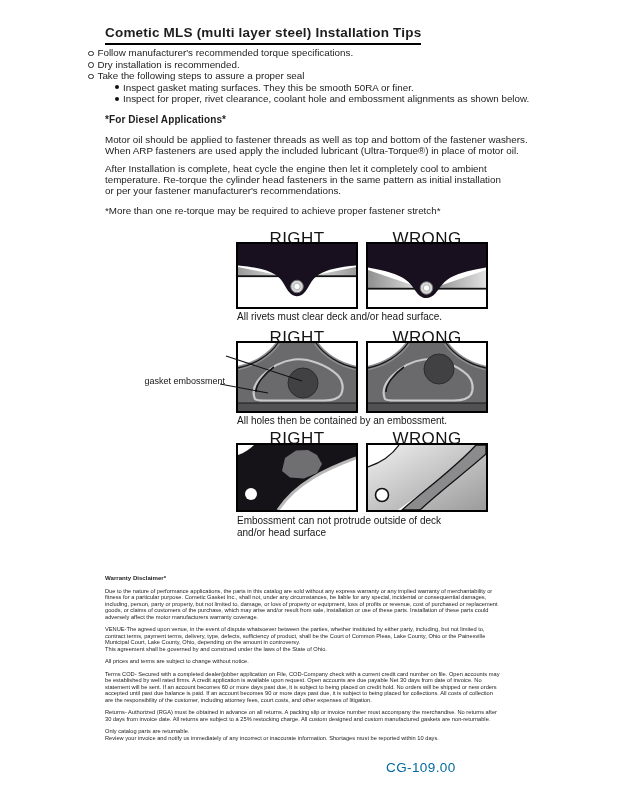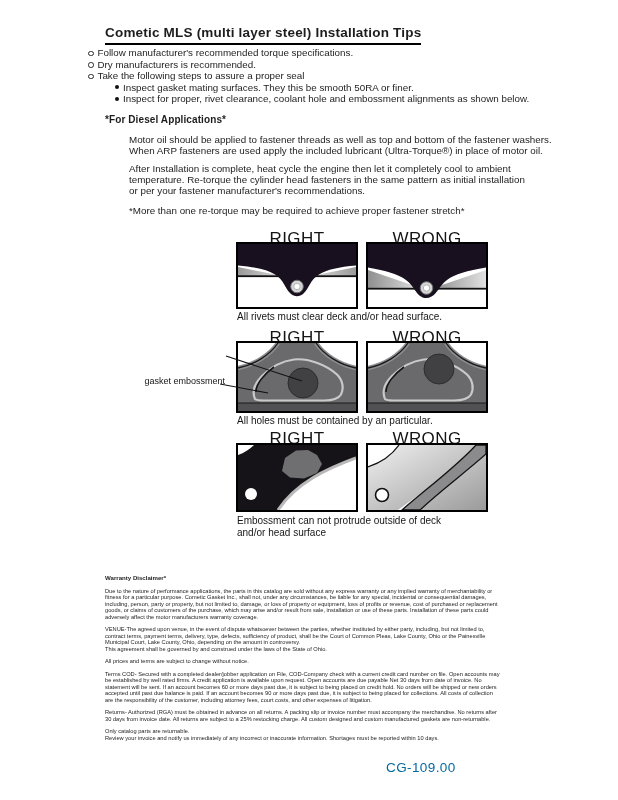--- a/index.html
+++ b/index.html
@@ -11,21 +11,21 @@
     position:absolute; left:105px; top:25px;
     font-size:13.5px; font-weight:bold; letter-spacing:.2px;
     border-bottom:2px solid #000; padding-bottom:3px; white-space:nowrap;
   }
   .bullets { position:absolute; left:88px; top:47px; font-size:9.8px; line-height:11.6px; }
   .brow { display:flex; align-items:flex-start; white-space:nowrap; }
   .brow .m1 { flex:0 0 auto; width:3.5px; height:3.5px; border:1px solid #2a2a2a; border-radius:50%; margin:3.5px 4px 0 0; }
   .brow.sub { margin-left:27px; }
   .brow .m2 { flex:0 0 auto; width:4px; height:4px; background:#111; border-radius:50%; margin:3.5px 4px 0 0; }
   .diesel-heading { position:absolute; left:105px; top:114px; font-size:10px; font-weight:bold; letter-spacing:.1px; }
-  .para { position:absolute; left:105px; width:450px; font-size:9.8px; line-height:11px; white-space:pre-line;margin-left:24px; }
+  .para { position:absolute; left:105px; width:450px; font-size:9.8px; line-height:11px; white-space:pre-line; }
   .dlabel { position:absolute; width:122px; text-align:center; font-size:17px; letter-spacing:.4px; color:#141414; }
   .dbox { position:absolute; width:118px; border:2px solid #000; background:#fff; line-height:0; }
   .caption { position:absolute; left:237px; font-size:10px; line-height:11.5px; white-space:pre-line; color:#161616; }
   .side-label { position:absolute; left:100px; width:125px; text-align:right; font-size:9px; line-height:10.5px; white-space:pre-line; color:#161616; }
   .leader-overlay { position:absolute; left:220px; top:348px; width:100px; height:50px; z-index:4; pointer-events:none; }
   .warranty { position:absolute; left:105px; top:575px; width:438px; font-size:5.7px; line-height:6.5px; color:#242426; }
   .warranty .whead { font-weight:bold; font-size:6.1px; margin:0 0 6px 0; }
   .warranty p { margin:0 0 6px 0; white-space:pre-line; }
   .docnum { position:absolute; left:386px; top:760px; font-size:13.5px; letter-spacing:.4px; color:#0369a1; }
   svg { display:block; }
@@ -37,21 +37,21 @@
 
   <div class="title">Cometic MLS (multi layer steel) Installation Tips</div>
 
   <div class="bullets">
     <div class="brow">
       <span class="m1"></span>
       <span>Follow manufacturer's recommended torque specifications.</span>
     </div>
     <div class="brow">
       <span class="m1"></span>
-      <span>Dry manufacturers is recommended.</span>
+      <span>Dry installation is recommended.</span>
     </div>
     <div class="brow">
       <span class="m1"></span>
       <span>Take the following steps to assure a proper seal</span>
     </div>
     <div class="brow sub">
       <span class="m2"></span>
       <span>Inspect gasket mating surfaces.  They this be smooth 50RA or finer.</span>
     </div>
     <div class="brow sub">
@@ -154,21 +154,21 @@
       <path d="M18,49 C18,41 26,31 36,24" stroke="#161616" stroke-width="1.6" fill="none"></path>
       <circle cx="71" cy="26" r="15" fill="#414144" stroke="#2c2c2e" stroke-width="1"></circle>
     </svg>
   </div>
 
   <svg class="leader-overlay" viewBox="0 0 100 50">
     <line x1="6" y1="8" x2="82" y2="33" stroke="#111" stroke-width="1.1"></line>
     <line x1="0" y1="36" x2="48" y2="45" stroke="#111" stroke-width="1.1"></line>
   </svg>
 
-  <div class="caption" style="top:415px;">All holes must be contained by an particular.</div>
+  <div class="caption" style="top:415px;">All holes then be contained by an embossment.</div>
 
   <div class="dlabel" style="left:236px; top:429px;">RIGHT</div>
   <div class="dlabel" style="left:366px; top:429px;">WRONG</div>
 
   <div class="dbox" style="left:236px; top:443px;">
     <svg width="118" height="65" viewBox="0 0 118 65">
       <rect width="118" height="65" fill="#ffffff"></rect>
       <path d="M0,10 C6,8 12,4 16,0 L118,0 V13 C88,24 58,38 40,65 L0,65 Z" fill="#151318"></path>
       <path d="M40,65 C58,38 88,24 118,13" stroke="#b9b9b9" stroke-width="3" fill="none"></path>
       <polygon points="44,26 47,13 58,5.5 70,5 79,10 84,19 79,28 66,33.5 52,32.5" fill="#6f6f72"></polygon>

